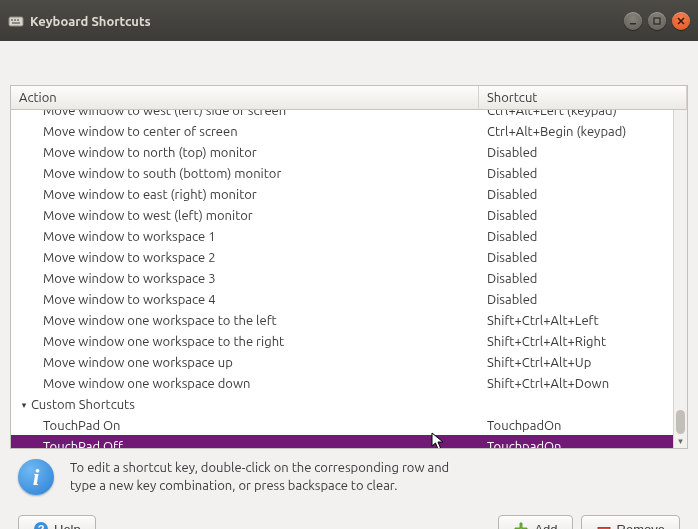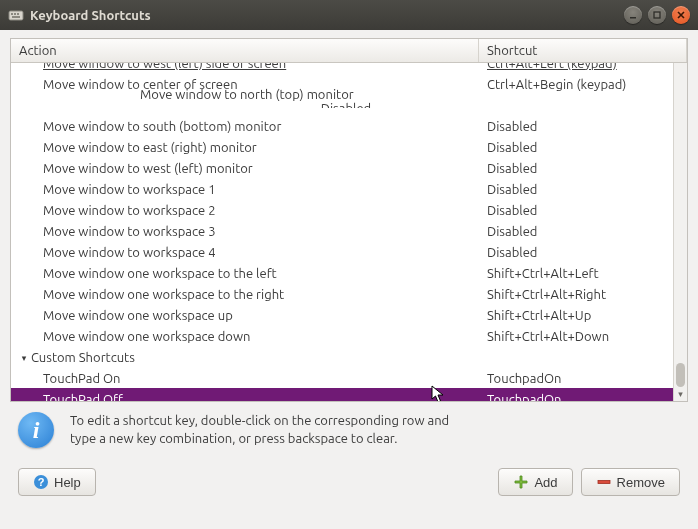--- a/index.html
+++ b/index.html
@@ -6,21 +6,21 @@
 body {
   font-family: "Ubuntu", "Segoe UI", sans-serif;
   font-size: 13px;
   background: #f2f1f0;
   color: #3c3c3c;
   width: 698px;
   height: 529px;
   overflow: hidden;
 }
 .titlebar {
-  height: 30px;
+  height: 41px;
   background: linear-gradient(to bottom, #4c4b46, #3c3b37);
   display: flex;
   align-items: center;
   padding: 0 8px;
   color: #dfdbd2;
 }
 .titlebar-icon {
   width: 16px; height: 16px;
   margin-right: 6px;
   display: flex; align-items: center; justify-content: center;
@@ -37,20 +37,21 @@
 .win-close { background: radial-gradient(circle at 50% 35%, #f08052, #e55420); }
 .win-btn svg { width: 10px; height: 10px; }
 
 .content { padding: 8px 10px; }
 .table-wrap {
   border: 1px solid #c3c0bb;
   background: #fff;
   height: 364px;
   position: relative;
   overflow: hidden;
+  margin-top: 36px;
 }
 .table-header {
   display: flex;
   background: linear-gradient(to bottom, #fdfcfb, #eceae6);
   border-bottom: 1px solid #c9c6c0;
   height: 24px;
 }
 .th {
   padding: 4px 8px;
   font-size: 13px;
@@ -192,29 +193,29 @@
   </div>
 </div>
 
 <div class="content">
   <div class="table-wrap">
     <div class="table-header">
       <div class="th th-action">Action</div>
       <div class="th th-shortcut">Shortcut</div>
     </div>
     <div class="rows" id="rows-container">
-        <div class="row" style="position: absolute; top: -11px; left: 0px; right: 0px; text-decoration: underline;">
+        <div class="row" style="position: absolute; top: -11px; left: 0px; right: 0px;">
           <div class="c1"><span>Move window to west (left) side of screen</span></div>
           <div class="c2"><span>Ctrl+Alt+Left (keypad)</span></div>
         </div>
         <div class="row" style="position: absolute; top: 10px; left: 0px; right: 0px;">
           <div class="c1"><span>Move window to center of screen</span></div>
           <div class="c2"><span>Ctrl+Alt+Begin (keypad)</span></div>
         </div>
-        <div class="row" style="position: absolute; top: 24px; left: 0px; right: 0px; flex-direction: column;">
+        <div class="row" style="position: absolute; top: 31px; left: 0px; right: 0px;">
           <div class="c1"><span>Move window to north (top) monitor</span></div>
           <div class="c2"><span>Disabled</span></div>
         </div>
         <div class="row" style="position: absolute; top: 52px; left: 0px; right: 0px; align-items: center;">
           <div class="c1"><span>Move window to south (bottom) monitor</span></div>
           <div class="c2"><span>Disabled</span></div>
         </div>
         <div class="row" style="position: absolute; top: 73px; left: 0px; right: 0px;">
           <div class="c1"><span>Move window to east (right) monitor</span></div>
           <div class="c2"><span>Disabled</span></div>

